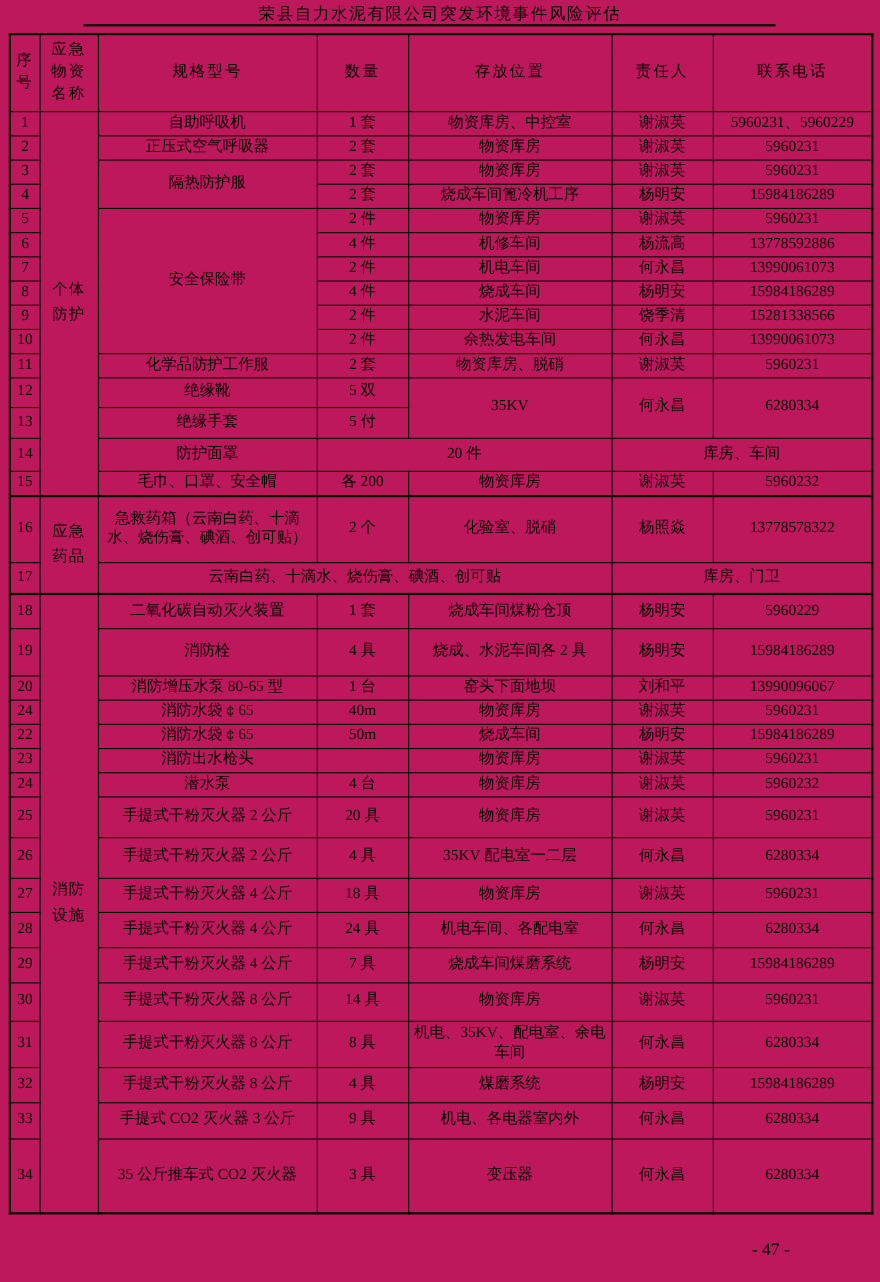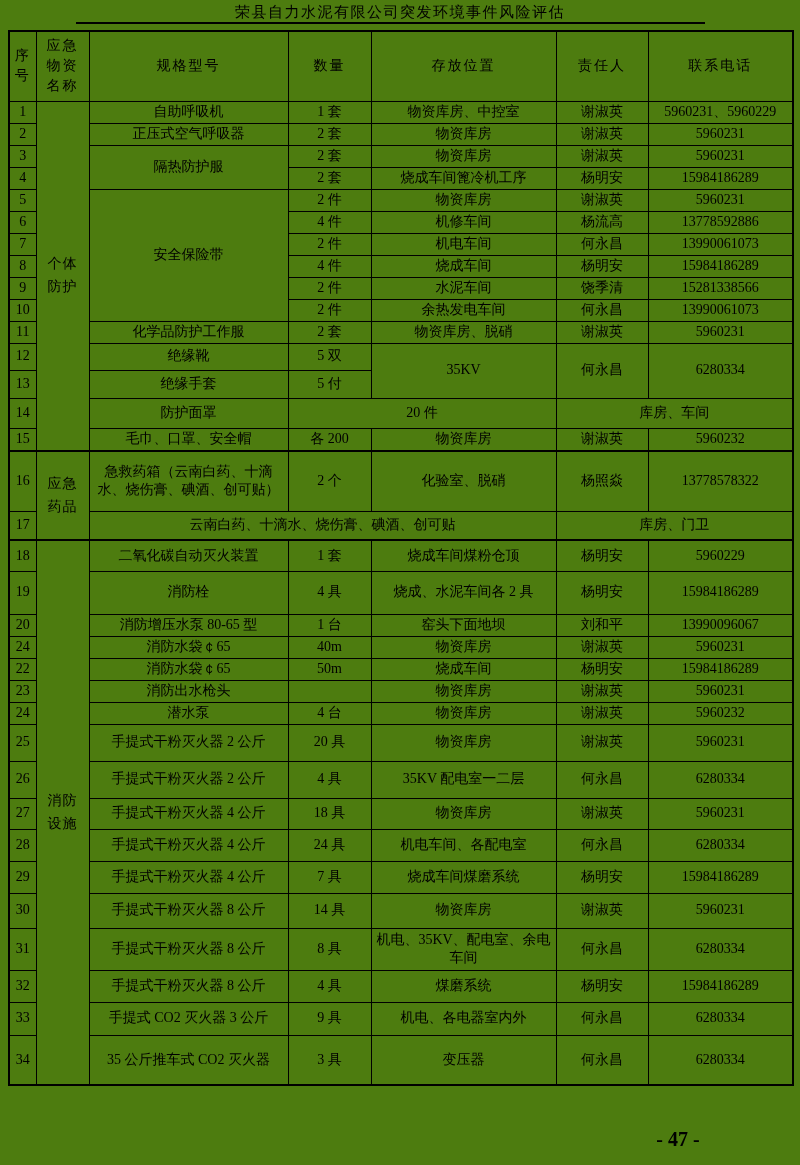--- a/index.html
+++ b/index.html
@@ -1,17 +1,17 @@
 <!DOCTYPE html>
 <html><head>
 <meta charset="utf-8">
 <style>
   html,body { margin:0; padding:0; background:#fff; }
   .page {
-    position:relative; width:800px; height:1165px; background:#4d7c0f;
+    position:relative; width:800px; height:1165px; background:#be185d;
     font-family:"Liberation Serif","DejaVu Serif",serif; color:#000;
     overflow:hidden;
   }
   .doc-title {
     position:absolute; top:3px; left:0; width:100%;
     text-align:center; font-size:15px; letter-spacing:1.5px;
   }
   .header-rule {
     position:absolute; top:22px; left:76px; width:629px; height:2px;
     background:#000;
@@ -26,21 +26,21 @@
     text-align:center; vertical-align:middle;
     font-size:14px; font-weight:normal;
     padding:0 2px; line-height:1.3;
     word-break:break-all;
   }
   .supplies th { white-space:pre-line; letter-spacing:2px; line-height:1.45; }
   .supplies td.cat { white-space:pre-line; letter-spacing:1px; line-height:1.6; }
   .supplies tr.thick-top > td { border-top:2px solid #000; }
   .page-number {
     position:absolute; top:1128px; left:638px; width:80px;
-    text-align:center; font-size:20px;font-weight:bold;
+    text-align:right; font-size:16px;
   }
 </style>
 </head>
 <body>
 
 <div class="page">
   <div class="doc-title">荣县自力水泥有限公司突发环境事件风险评估</div>
   <div class="header-rule"></div>
 
   <table class="supplies">
@@ -317,21 +317,21 @@
           <td>15984186289</td>
         </tr>
         <tr style="height: 33px;">
           <td>33</td>
           <td>手提式 CO2 灭火器 3 公斤</td>
           <td>9 具</td>
           <td>机电、各电器室内外</td>
           <td>何永昌</td>
           <td>6280334</td>
         </tr>
-        <tr style="height: 50px;">
+        <tr style="height: 68px;">
           <td>34</td>
           <td>35 公斤推车式 CO2 灭火器</td>
           <td>3 具</td>
           <td>变压器</td>
           <td>何永昌</td>
           <td>6280334</td>
         </tr>
       </tbody>
   </table>
 

